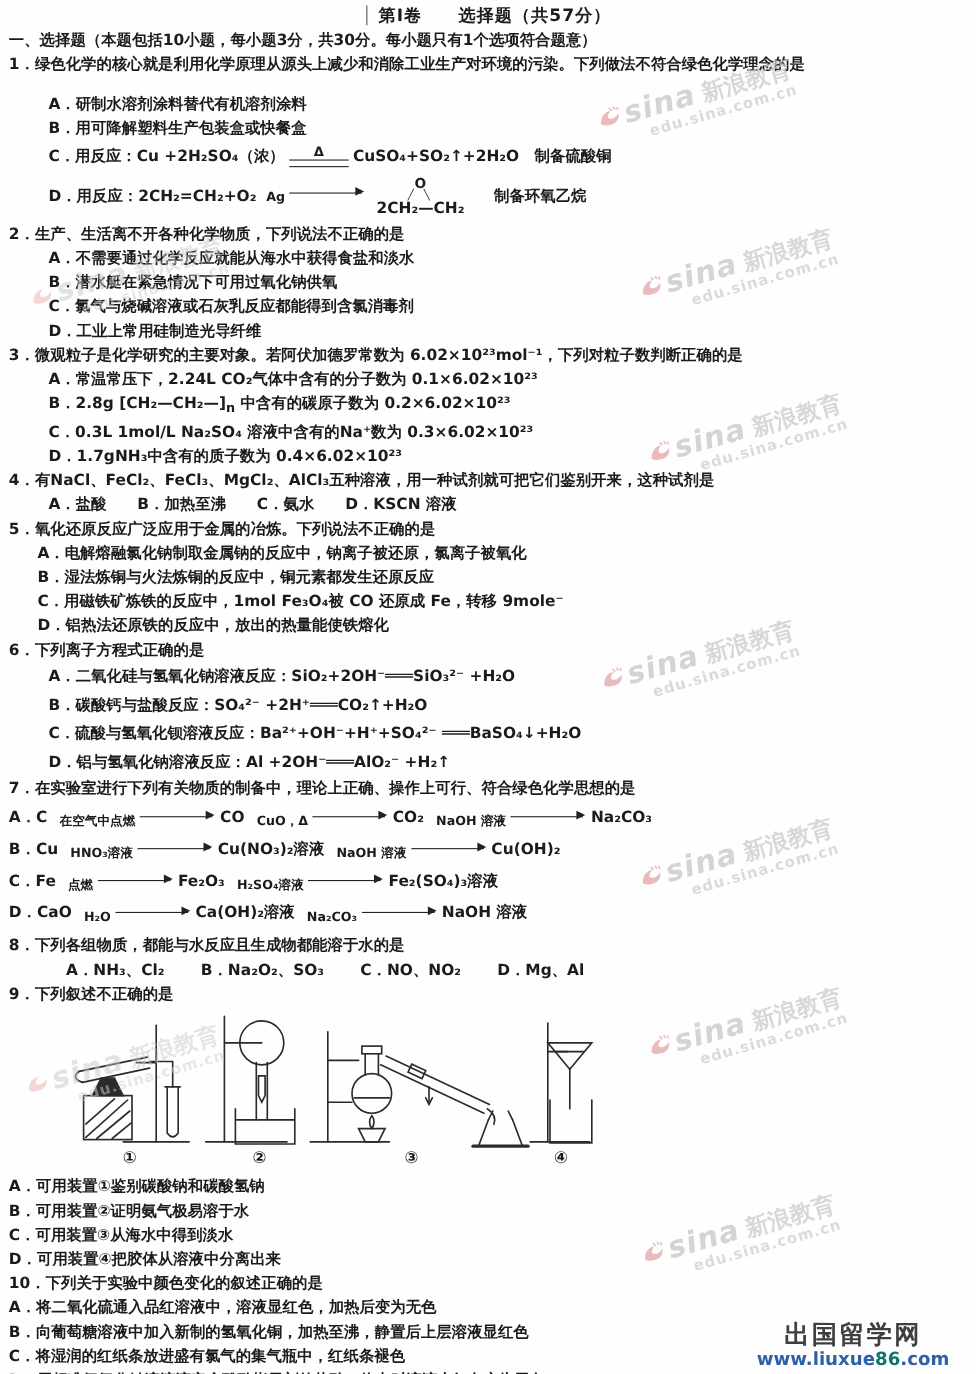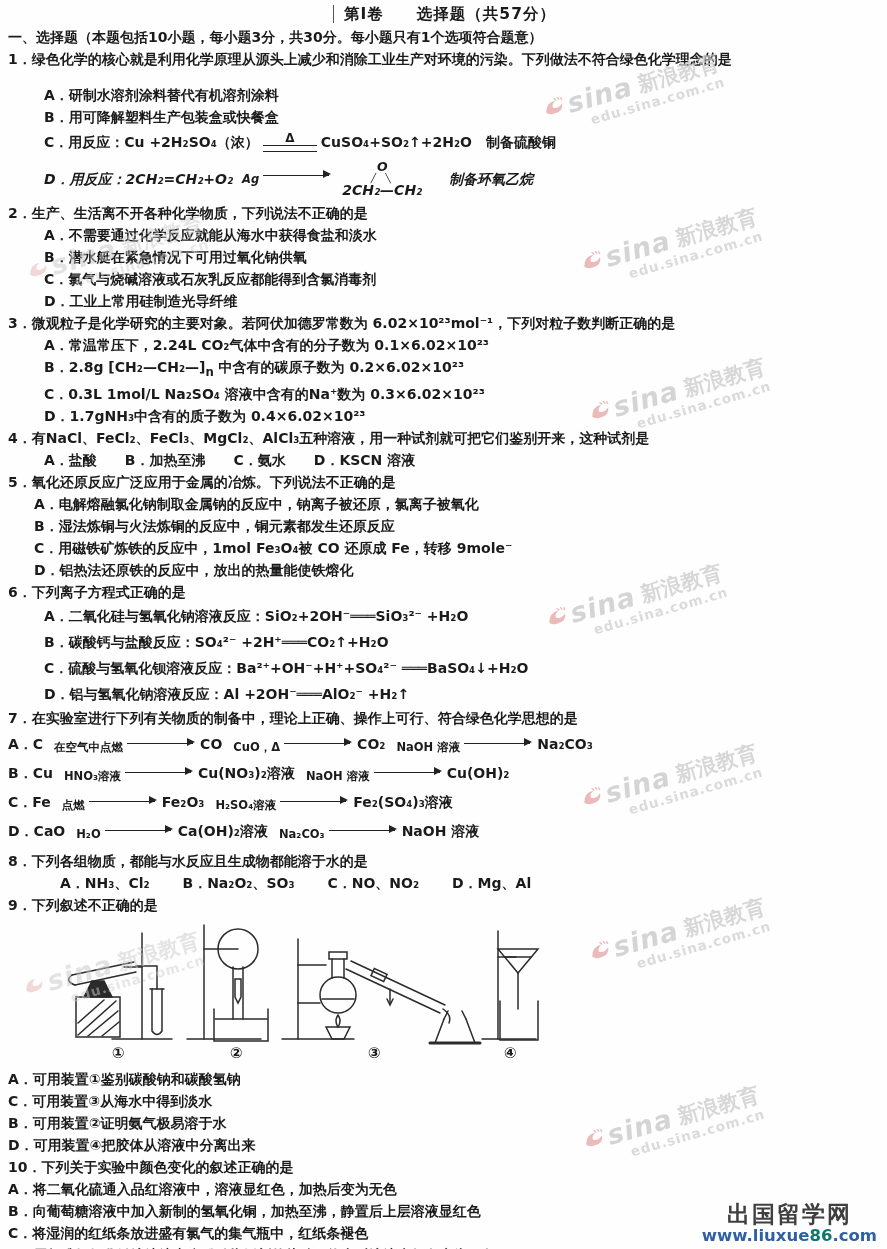--- a/index.html
+++ b/index.html
@@ -41,21 +41,21 @@
   .fig-svg text{font-size:15px;fill:#1b1b1b;font-weight:600;}
   
   .wm{position:absolute;transform:rotate(-16deg);opacity:.75;pointer-events:none;}
   .wm.light{opacity:.5;}
   .wm-top{display:flex;align-items:flex-end;}
   .wm-sina{font-size:27px;font-style:italic;font-weight:bold;color:#c7c7c7;letter-spacing:1px;line-height:24px;}
   .wm-brand{font-size:21px;color:#cbcbcb;margin-left:6px;line-height:22px;}
   .wm-url{font-size:13.5px;color:#cfcfcf;margin:-2px 0 0 44px;letter-spacing:1px;}
   .wm-eye{margin:0 2px 2px 0;}
   
-  .sitebadge{position:absolute;right:10px;bottom:4px;text-align:center;line-height:1.1;}
+  .sitebadge{position:absolute;right:24px;bottom:4px;text-align:center;line-height:1.1;}
   .site-name{font-size:23px;color:#3f3f3f;font-weight:700;letter-spacing:2px;}
   .site-url{font-size:16.5px;font-weight:700;color:#2f5fa5;}
   .site-url .red{color:#0f766e;}
 </style>
 </head>
 <body>
 
 <div class="page">
 
   <div class="wm" style="left:542px;top:74px;">
@@ -173,21 +173,21 @@
     <div class="ln opt">B．用可降解塑料生产包装盒或快餐盒</div>
     <div class="ln opt flexrow" style="line-height:28px;">
       <span>C．用反应：Cu +2H₂SO₄（浓）</span>
       <span class="oveq">
           <span class="lbl">Δ</span>
           <span class="dbl"></span>
         </span>
       <span>CuSO₄+SO₂↑+2H₂O</span>
       <span>　制备硫酸铜</span>
     </div>
-    <div class="opt flexrow" style="height:46px;font-style:italic;">
+    <div class="opt flexrow" style="height:46px;">
       <span>D．用反应：2CH₂=CH₂+O₂</span>
       <span class="rxa">
           <span class="lbl">Ag</span>
           <span class="lnr"></span>
         </span>
       <span class="epx">
         <span class="t">O</span>
         <span class="bd">╱ ╲</span>
         <span class="b">2CH₂—CH₂</span>
       </span>
@@ -366,22 +366,22 @@
           <path d="M446 82 L446 121 L484 121 L484 82"></path>
         </g>
 
         <text x="64" y="139" text-anchor="middle" stroke="none">①</text>
         <text x="182" y="139" text-anchor="middle" stroke="none">②</text>
         <text x="320" y="139" text-anchor="middle" stroke="none">③</text>
         <text x="456" y="139" text-anchor="middle" stroke="none">④</text>
       </svg>
     </div>
     <div class="ln">A．可用装置①鉴别碳酸钠和碳酸氢钠</div>
+    <div class="ln">B．可用装置②证明氨气极易溶于水</div>
     <div class="ln">C．可用装置③从海水中得到淡水</div>
-    <div class="ln">B．可用装置②证明氨气极易溶于水</div>
     <div class="ln">D．可用装置④把胶体从溶液中分离出来</div>
   </div>
 
   <div>
     <div class="ln">10．下列关于实验中颜色变化的叙述正确的是</div>
     <div class="ln">A．将二氧化硫通入品红溶液中，溶液显红色，加热后变为无色</div>
     <div class="ln">B．向葡萄糖溶液中加入新制的氢氧化铜，加热至沸，静置后上层溶液显红色</div>
     <div class="ln">C．将湿润的红纸条放进盛有氯气的集气瓶中，红纸条褪色</div>
     <div class="ln">D．用标准氢氧化钠溶液滴定含酚酞指示剂的盐酸，终点时溶液由红色变为无色</div>
   </div>

